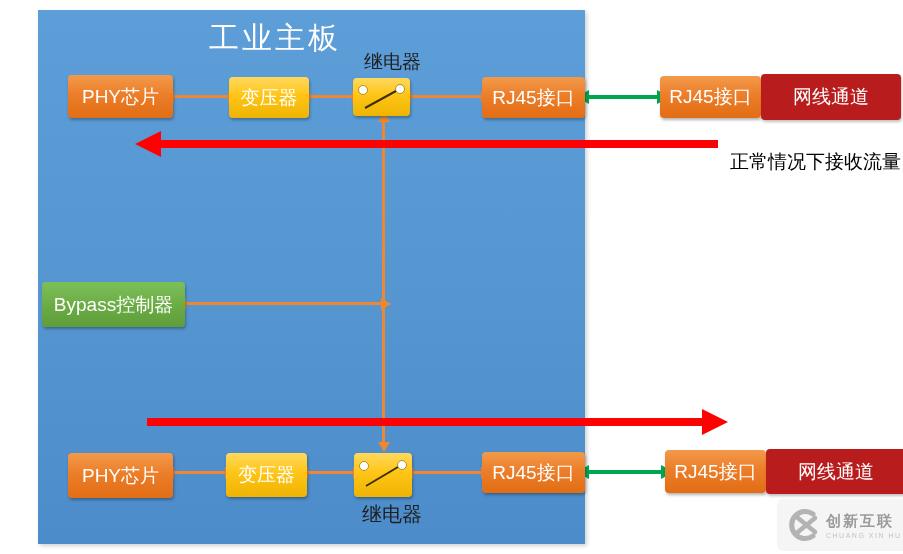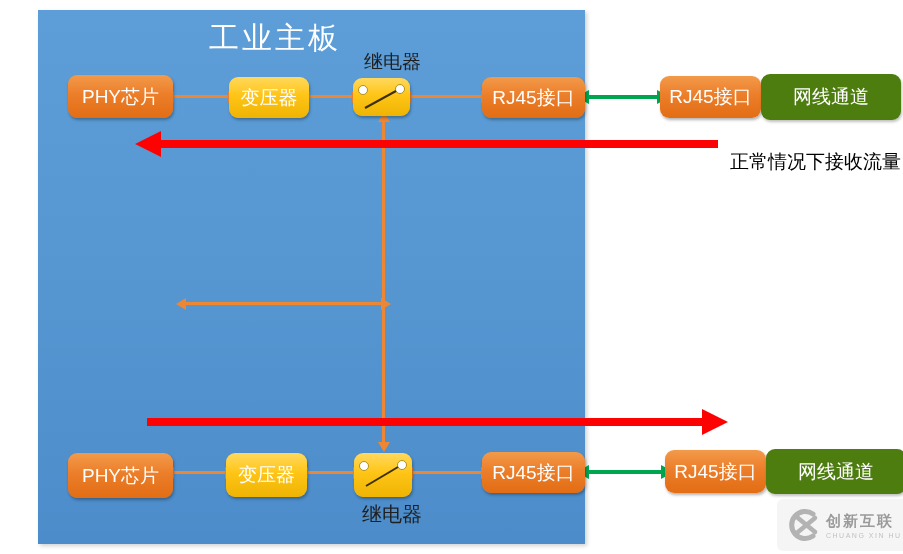--- a/index.html
+++ b/index.html
@@ -8,26 +8,26 @@
 
   
   .board{position:absolute;left:8px;top:10px;width:547px;height:534px;
          background:linear-gradient(180deg,#5d9ed8 0%,#5596d1 55%,#4c8cca 100%);
          box-shadow:2px 2px 4px rgba(0,0,0,0.18);}
   .board-title{position:absolute;left:150px;top:18px;width:190px;height:40px;
          color:#ffffff;font-size:30px;letter-spacing:3px;text-align:center;line-height:40px;}
 
   
   .box{position:absolute;display:flex;align-items:center;justify-content:center;
-       color:#ffffff;font-size:19px;border-radius:9px;white-space:nowrap;
+       color:#ffffff;font-size:19px;border-radius:4px;white-space:nowrap;
        box-shadow:1px 2px 3px rgba(0,0,0,0.3);z-index:5;}
   .orange{background:linear-gradient(180deg,#f29a4a 0%,#ec7e2a 45%,#e26d14 100%);}
   .yellow{background:linear-gradient(180deg,#ffd95e 0%,#ffc516 45%,#eeb303 100%);text-align:center;}
   .greenbox{background:linear-gradient(180deg,#7dbf58 0%,#6aab44 55%,#5f9e3a 100%);}
-  .cable{background:#4d7c0f;box-shadow:1px 2px 3px rgba(0,0,0,0.25);font-family:Liberation Mono, monospace;}
+  .cable{background:#b91c1c;box-shadow:1px 2px 3px rgba(0,0,0,0.25);font-family:Liberation Mono, monospace;}
 
   .relay{padding:0;}
   .relay svg{display:block;}
 
   .plain-label{position:absolute;color:#1f1f1f;font-size:19px;text-align:right;z-index:6;}
   .annotation{position:absolute;color:#000000;font-size:19px;white-space:nowrap;z-index:7;}
 
   
   .conn{position:absolute;height:3px;background:#ed8733;z-index:2;}
   .conn .hl,.conn .hr{position:absolute;width:0;height:0;}
@@ -127,20 +127,21 @@
     <svg width="57" height="38" viewBox="0 0 57 38">
       <circle cx="10" cy="12" r="4.5" fill="#ffffff" stroke="#9a7b00" stroke-width="0.8"></circle>
       <circle cx="47" cy="11" r="4.5" fill="#ffffff" stroke="#9a7b00" stroke-width="0.8"></circle>
       <line x1="12" y1="30" x2="43" y2="13" stroke="#3d3000" stroke-width="2"></line>
     </svg>
   </div>
   <div class="box orange" style="left:452px;top:77px;width:103px;height:41px;">RJ45接口</div>
   <div class="box orange" style="left:630px;top:76px;width:101px;height:42px;">RJ45接口</div>
   <div class="box cable" style="left:731px;top:74px;width:140px;height:46px;">网线通道</div>
 
+  <div class="box greenbox" style="left:12px;top:282px;width:143px;height:45px;">Bypass控制器</div>
 
   <div class="box orange" style="left:38px;top:453px;width:105px;height:45px;">PHY芯片</div>
   <div class="box yellow" style="left:196px;top:453px;width:81px;height:44px;">变压器</div>
   <div class="box yellow relay" style="left:324px;top:453px;width:58px;height:44px;">
     <svg width="58" height="44" viewBox="0 0 58 44">
       <circle cx="10" cy="13" r="4.5" fill="#ffffff" stroke="#9a7b00" stroke-width="0.8"></circle>
       <circle cx="48" cy="12" r="4.5" fill="#ffffff" stroke="#9a7b00" stroke-width="0.8"></circle>
       <line x1="12" y1="33" x2="44" y2="14" stroke="#3d3000" stroke-width="2"></line>
     </svg>
   </div>

